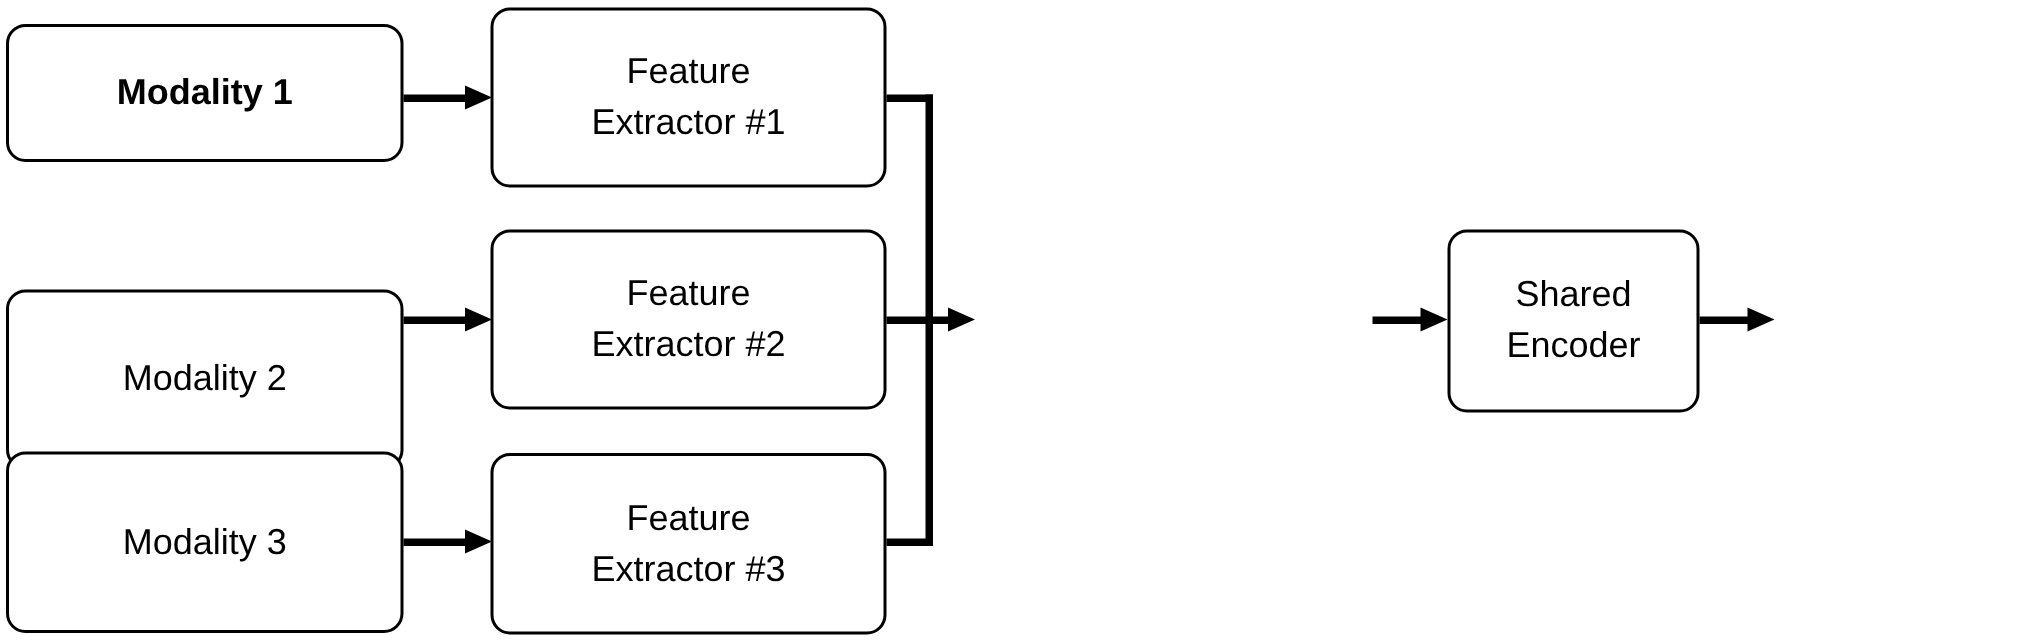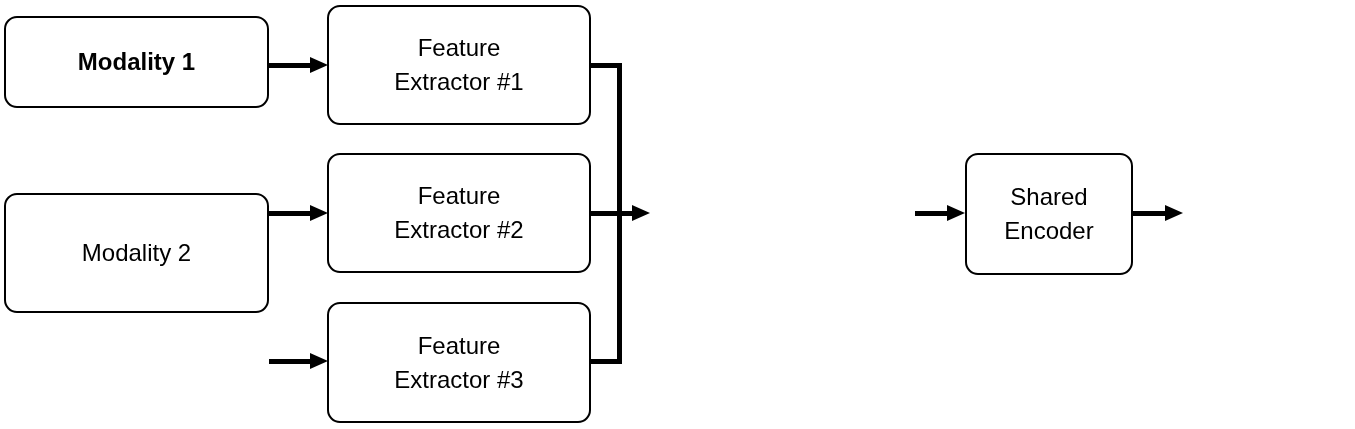--- a/index.html
+++ b/index.html
@@ -79,20 +79,23 @@
 <body>
 
 <div class="canvas">
 
   <div class="node" id="n-m1">
     <span class="node-label">Modality 1</span>
   </div>
   <div class="node" id="n-m2">
     <span class="node-label">Modality 2</span>
   </div>
+  <div class="node" id="n-m3">
+    <span class="node-label">Modality 3</span>
+  </div>
   <div class="node" id="n-f1">
     <span class="node-label">Feature
 Extractor #1</span>
   </div>
   <div class="node" id="n-f2">
     <span class="node-label">Feature
 Extractor #2</span>
   </div>
   <div class="node" id="n-f3">
     <span class="node-label">Feature

